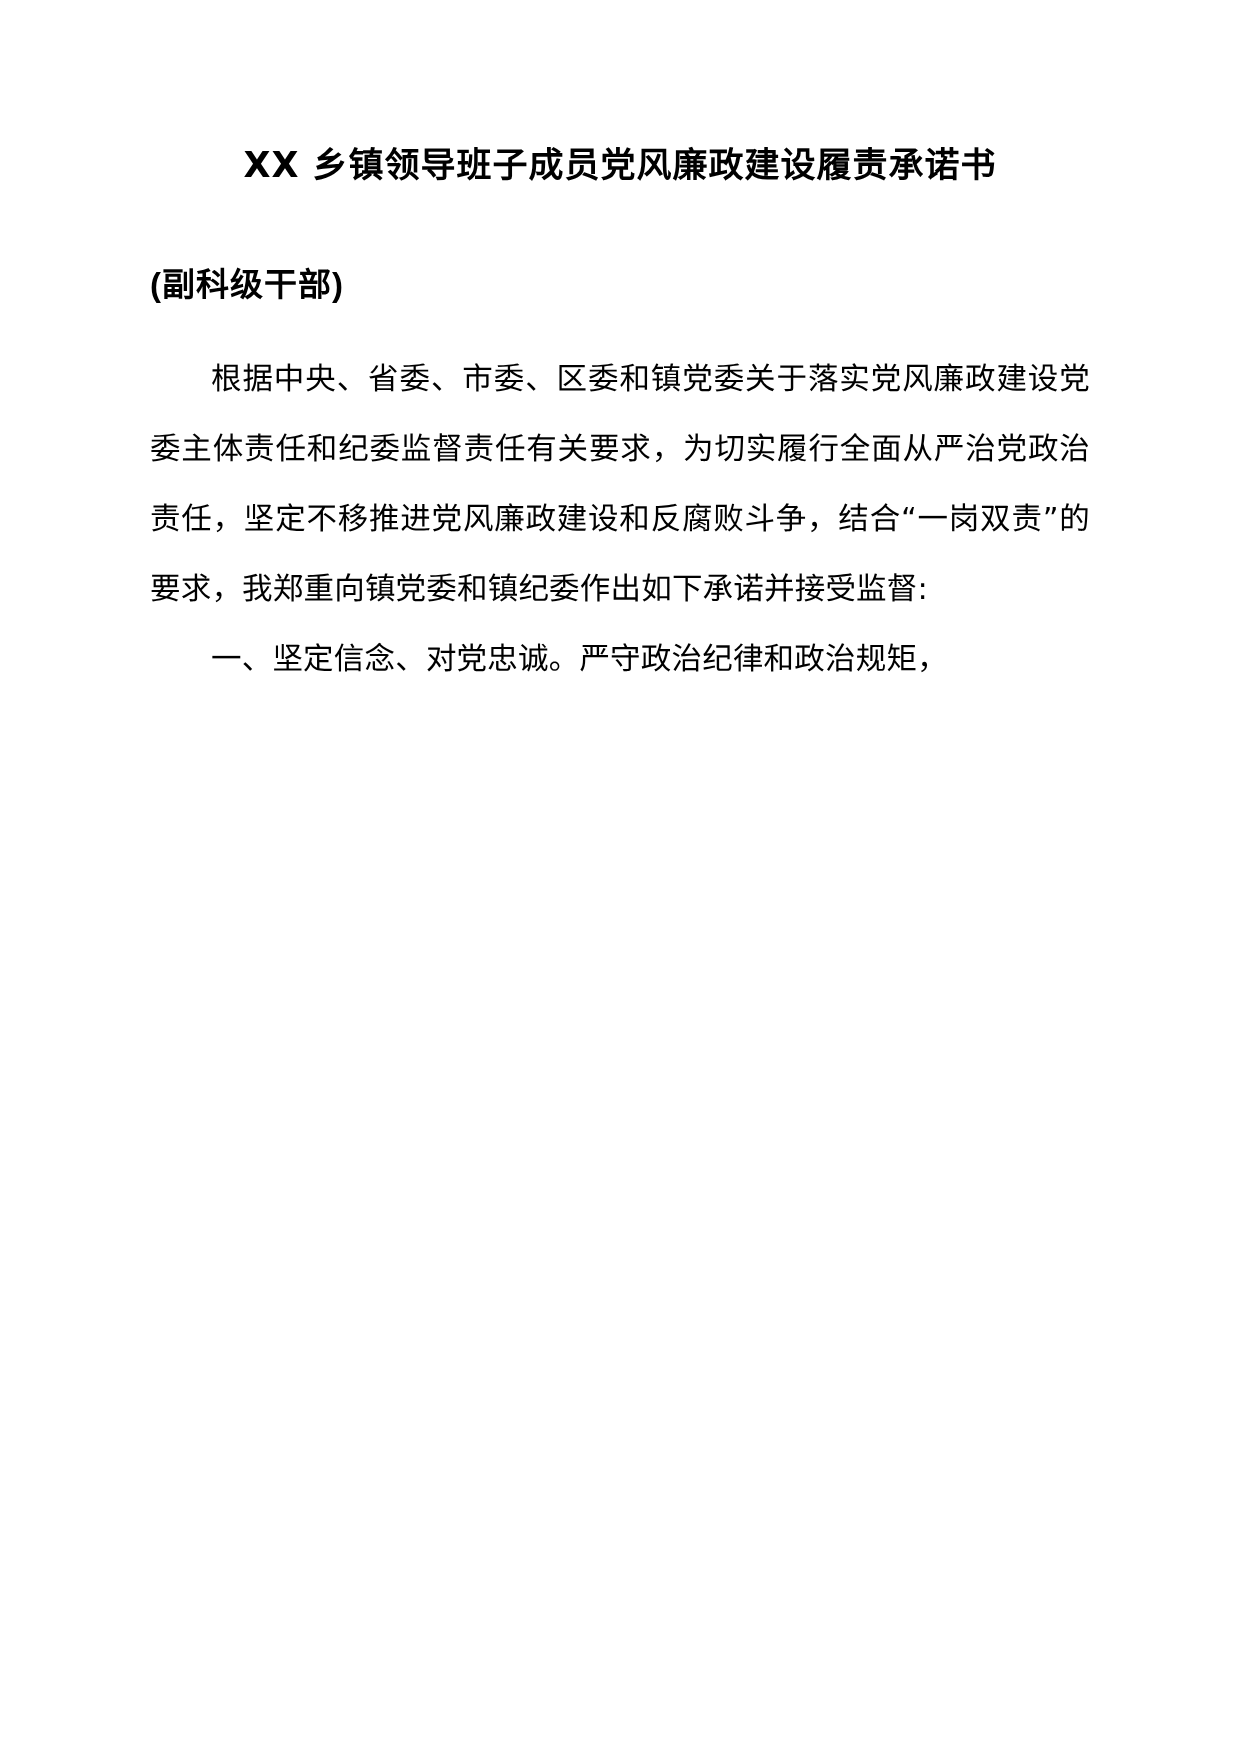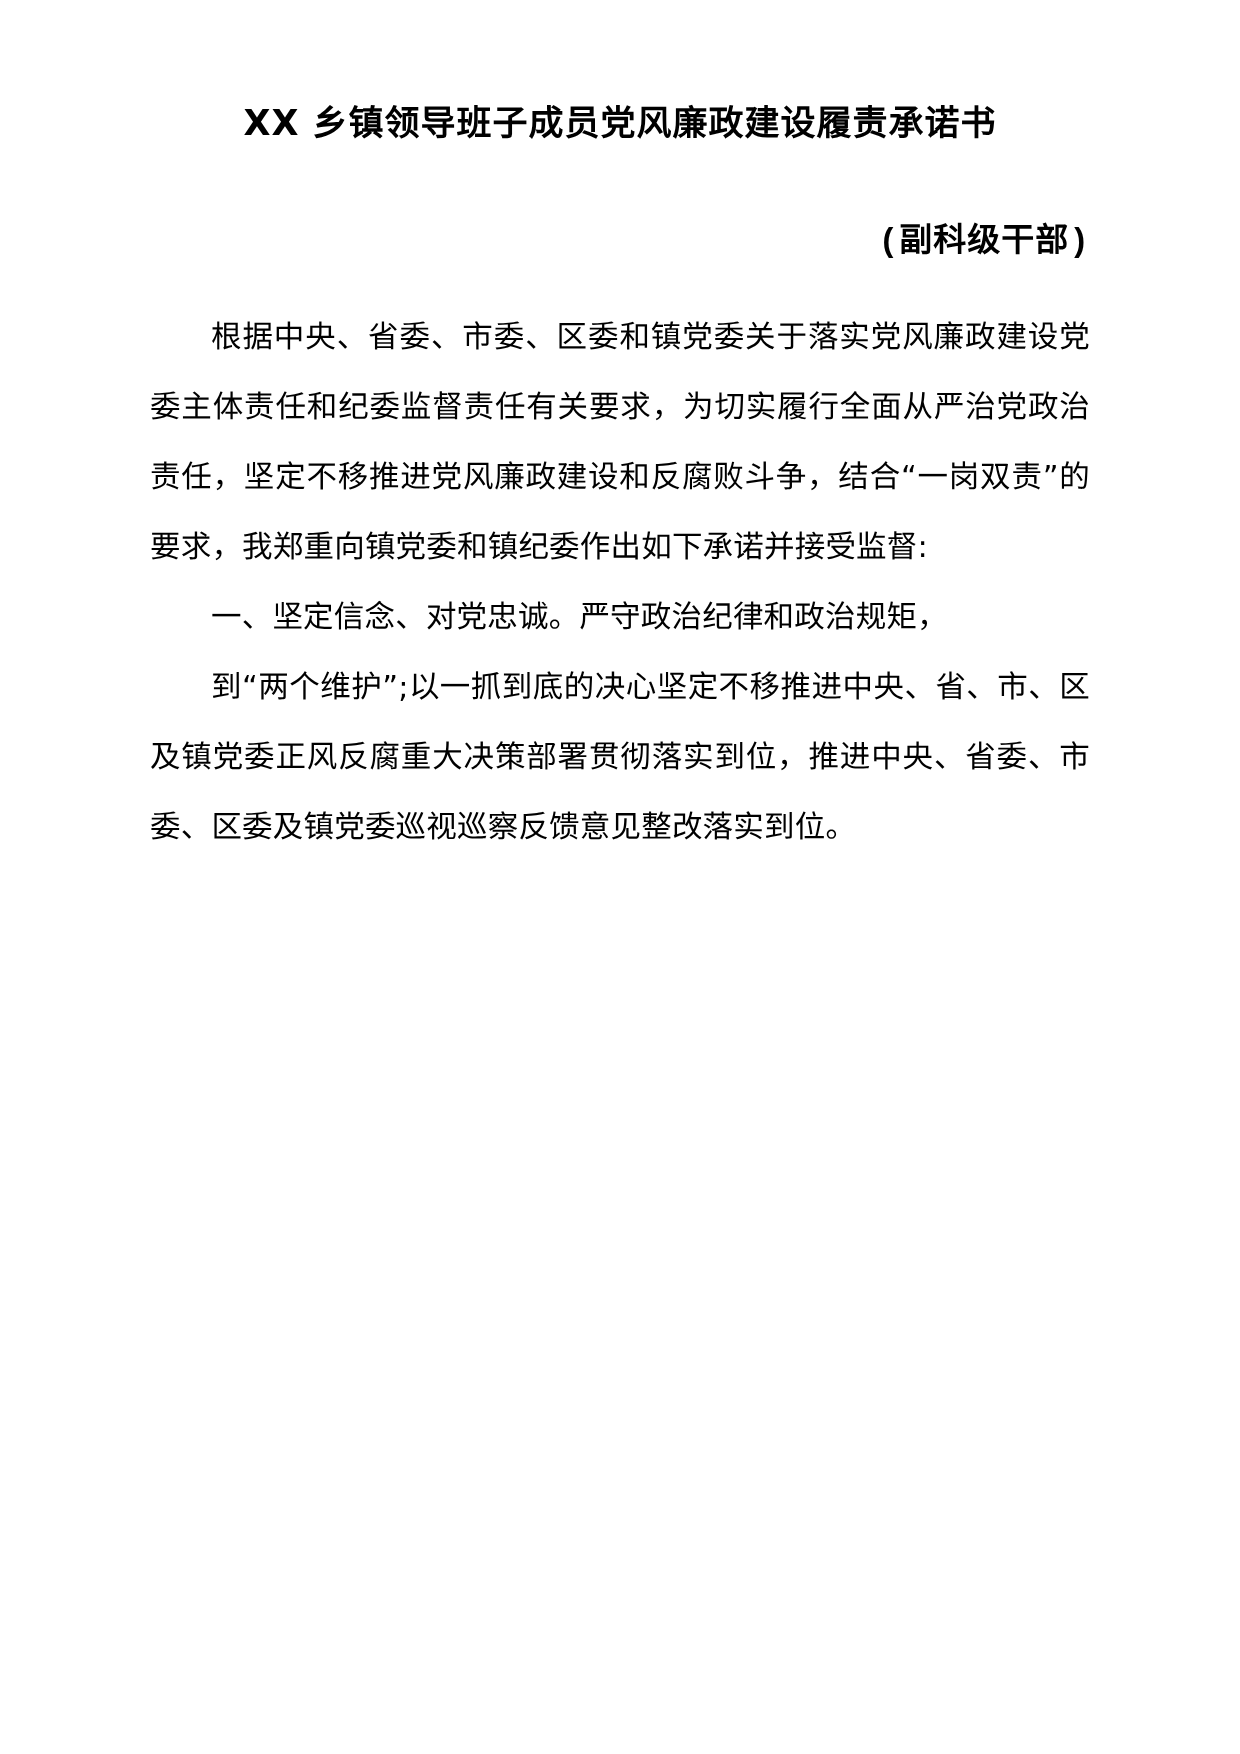--- a/index.html
+++ b/index.html
@@ -12,39 +12,39 @@
     width: 1240px;
     height: 1754px;
     font-family: "Liberation Serif", "DejaVu Serif", serif;
     color: #000000;
     overflow: hidden;
   }
   .page {
     box-sizing: border-box;
     width: 1240px;
     height: 1754px;
-    padding: 69px 150px 60px 150px;
+    padding: 111px 150px 60px 150px;
     background: #ffffff;
     position: relative;
   }
   .doc-title {
     font-family: "DejaVu Sans", "Liberation Sans", sans-serif;
     font-weight: bold;
     font-size: 35px;
     line-height: 1.4;
     text-align: center;
     letter-spacing: 1px;
     margin: 30px 0 0 0;
   }
   .doc-subtitle {
-    font-family: Liberation Mono, monospace;
+    font-family: Liberation Sans, sans-serif;
     font-weight: bold;
     font-size: 33px;
     line-height: 1.4;
-    text-align: right;
+    text-align: left;
     letter-spacing: 1px;
     margin: 72px 0 0 0;
   }
   .body-text {
     margin: 36px 0 0 0;
   }
   .para {
     font-family: "DejaVu Sans", "Liberation Sans", sans-serif;
     font-size: 30.5px;
     line-height: 70px;
@@ -62,16 +62,15 @@
 
 <div class="page">
 
   <h1 class="doc-title">XX 乡镇领导班子成员党风廉政建设履责承诺书</h1>
 
   <h2 class="doc-subtitle">(副科级干部)</h2>
 
   <div class="body-text">
     <p class="para indent">根据中央、省委、市委、区委和镇党委关于落实党风廉政建设党委主体责任和纪委监督责任有关要求，为切实履行全面从严治党政治责任，坚定不移推进党风廉政建设和反腐败斗争，结合“一岗双责”的要求，我郑重向镇党委和镇纪委作出如下承诺并接受监督:</p>
     <p class="para indent">一、坚定信念、对党忠诚。严守政治纪律和政治规矩，</p>
-    <p class="para indent">到“两个维护”;以一抓到底的决心坚定不移推进中央、省、市、区及镇党委正风反腐重大决策部署贯彻落实到位，推进中央、省委、市委、区委及镇党委巡视巡察反馈意见整改落实到位。</p>
   </div>
 
 </div>
 
 </body></html>

